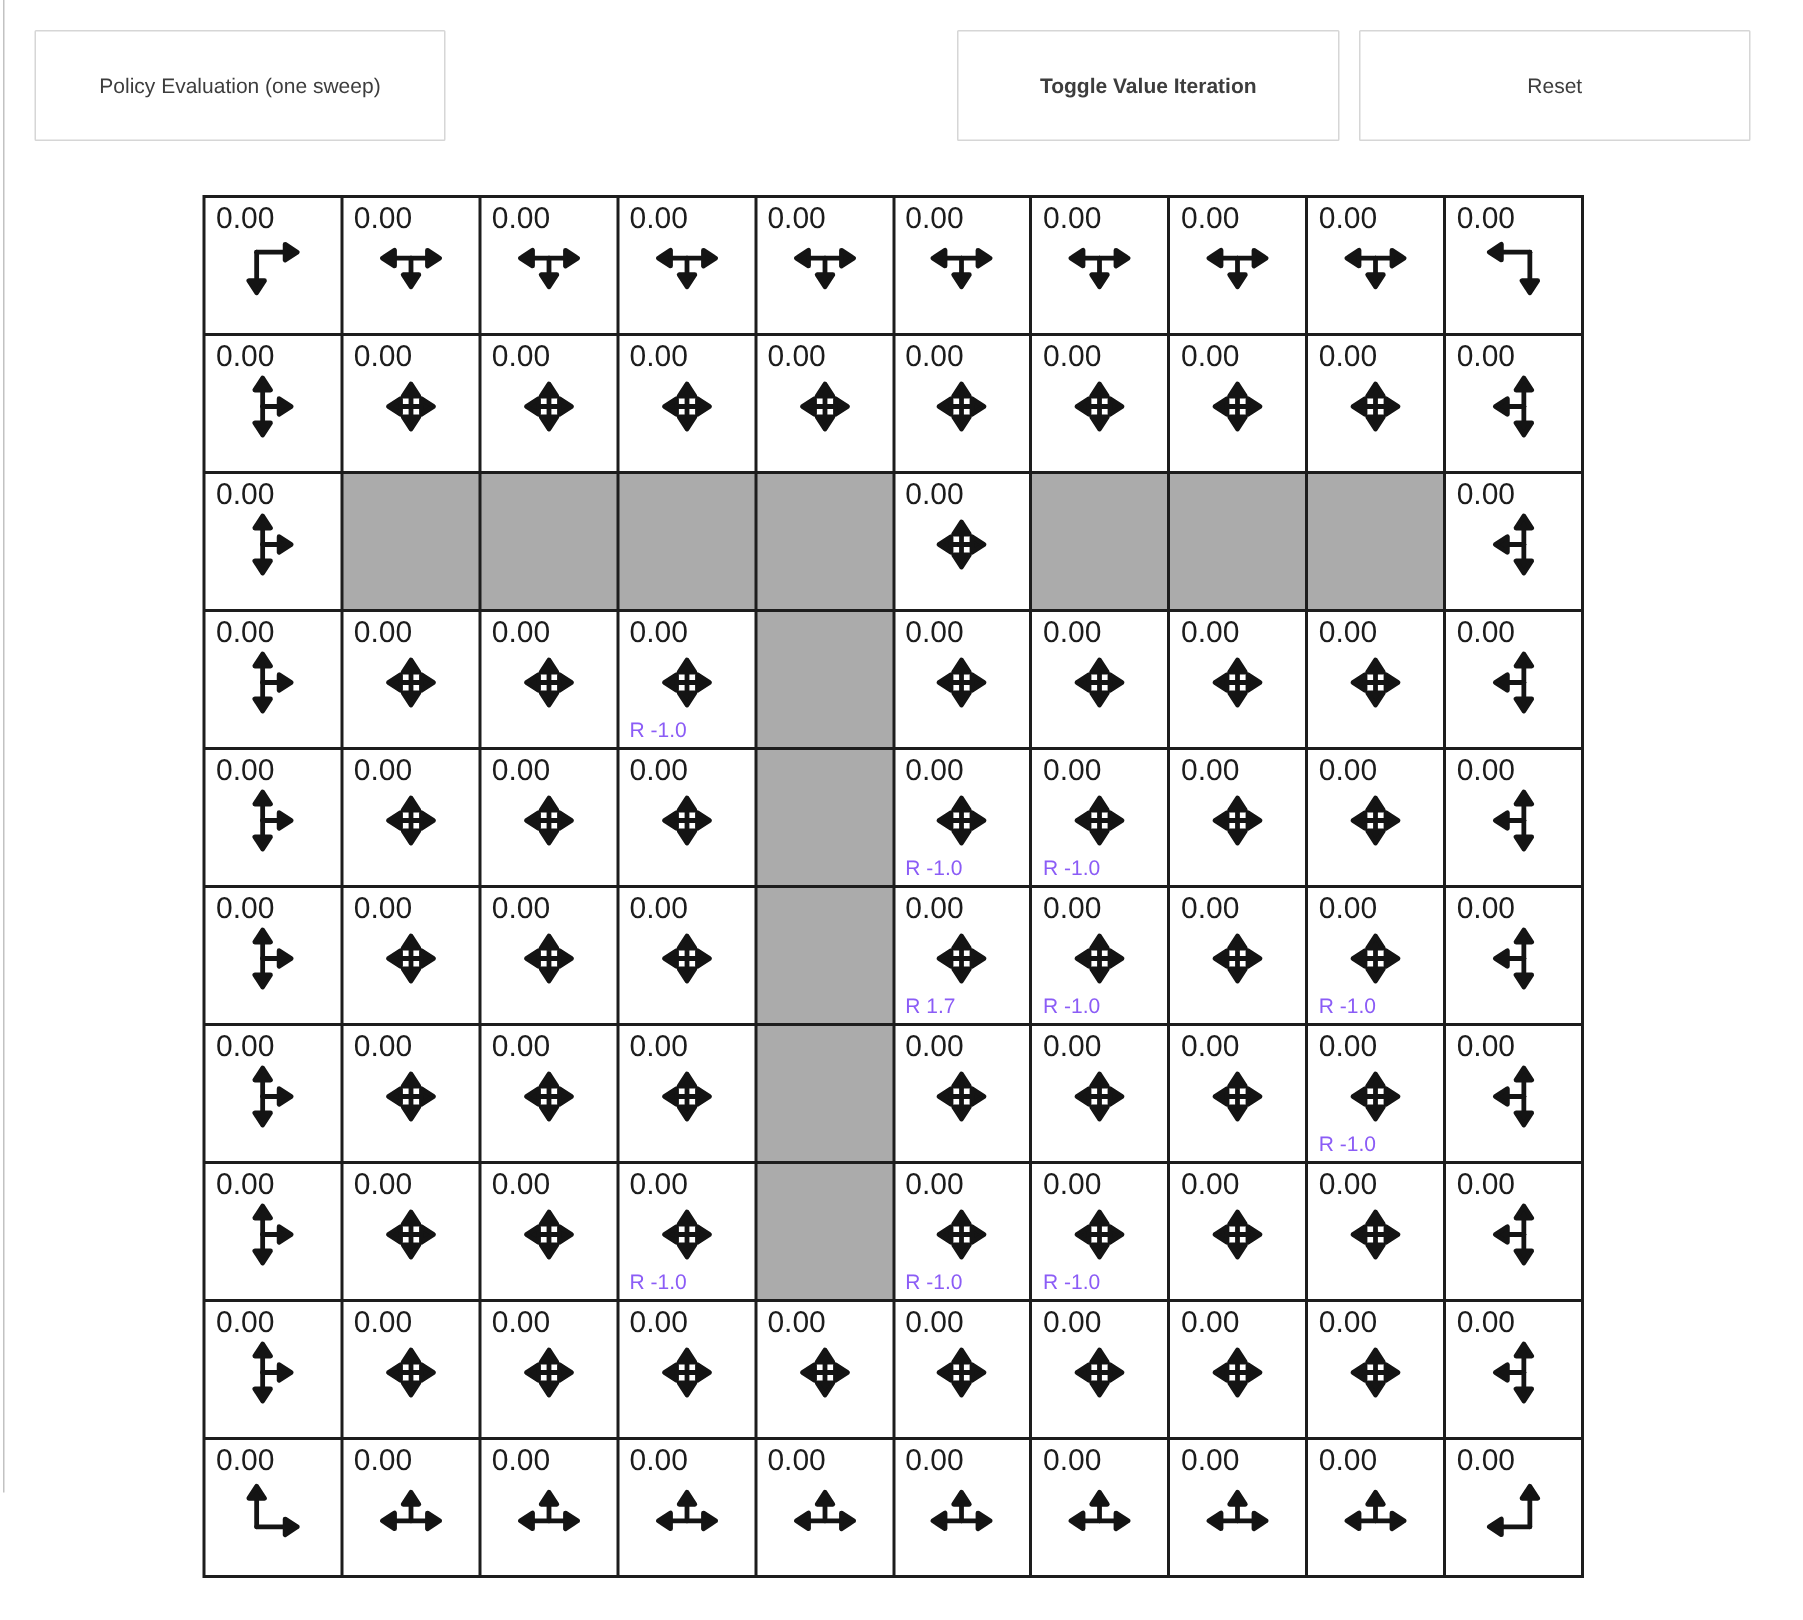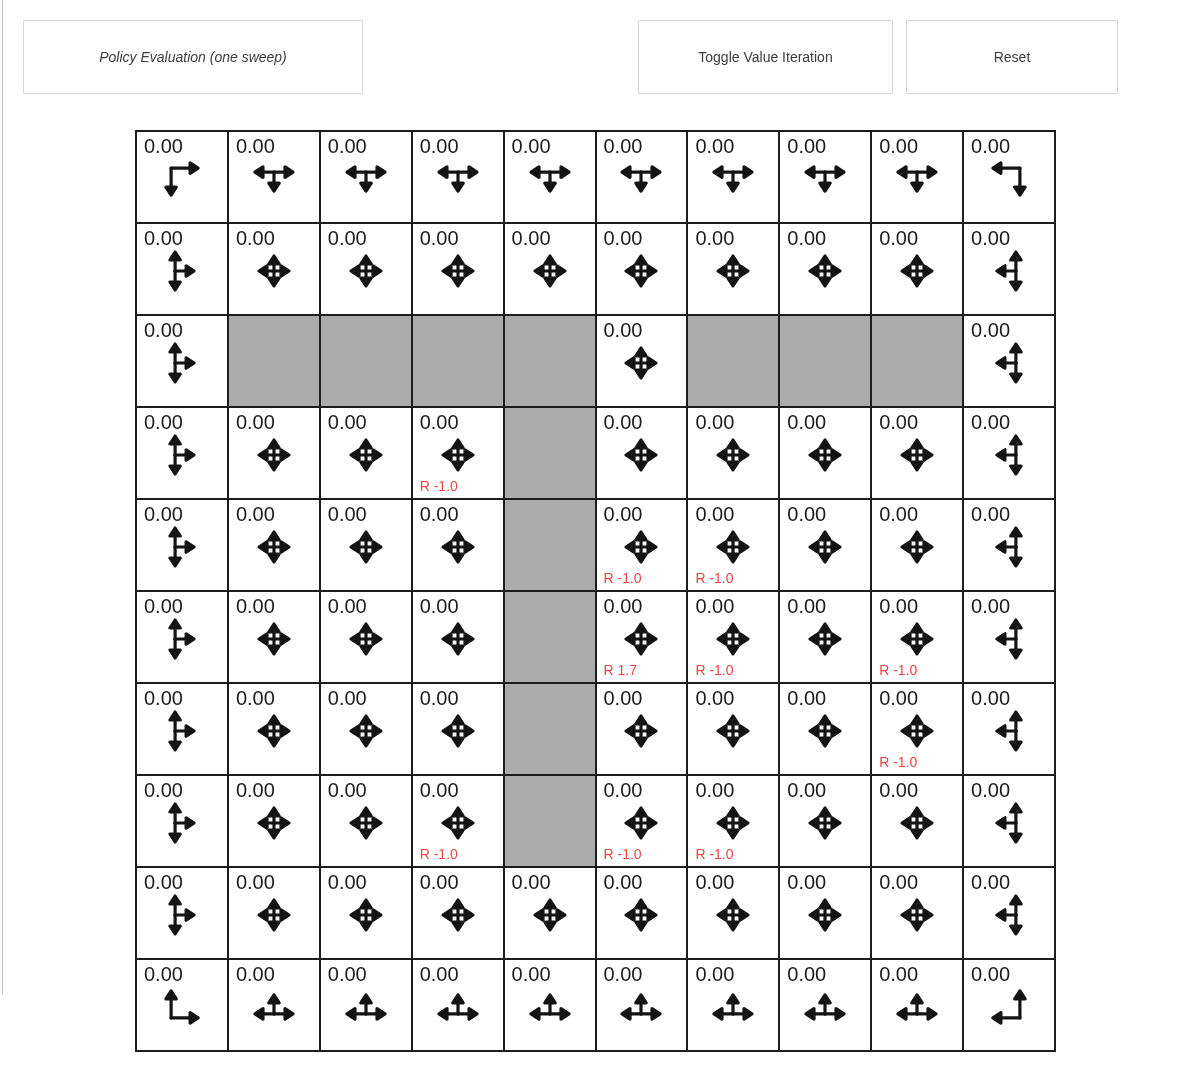--- a/index.html
+++ b/index.html
@@ -11,39 +11,39 @@
   .edge-line{position:absolute;left:2px;top:0;width:1px;height:995px;background:#8f8f8f;opacity:.55;}
 
   
   .toolbar{position:absolute;left:0;top:0;width:1202px;height:110px;}
   .tbtn{
     position:absolute;top:20px;height:74px;box-sizing:border-box;
     background:#ffffff;border:1px solid #d6d6d6;
     display:flex;align-items:center;justify-content:center;
     font-size:14px;color:#3d3d3d;cursor:pointer;border-radius:1px;
   }
-  .tbtn1{left:23px;width:340px;font-style:italic;}
+  .tbtn1{left:23px;width:274px;}
   .tbtn2{left:366px;width:269px;}
-  .tbtn3{left:638px;width:255px;}
-  .tbtn4{left:906px;width:212px;}
+  .tbtn3{left:638px;width:255px;font-weight:bold;}
+  .tbtn4{left:906px;width:261px;}
 
   
   .gridworld{
     position:absolute;left:135px;top:130px;width:921px;height:922px;
     box-sizing:border-box;display:grid;
     grid-template-columns:repeat(10,1fr);grid-template-rows:repeat(10,1fr);
     background:#1d1d1d;padding:2px;gap:2px;
   }
   .cell{position:relative;background:#ffffff;overflow:hidden;}
   .cell.wall{background:#ababab;}
   .val{
     position:absolute;top:3px;left:7px;font-size:20px;color:#1c1c1c;
     white-space:nowrap;
   }
-  .rew{position:absolute;left:7px;bottom:4px;font-size:14px;color:#ef4444;white-space:nowrap;}
+  .rew{position:absolute;left:7px;bottom:4px;font-size:14px;color:#8b5cf6;white-space:nowrap;}
   .cell svg{position:absolute;left:50%;top:19px;transform:translateX(-50%);}
 </style>
 </head>
 <body>
 
 <div class="edge-line"></div>
 
 <div class="toolbar">
   <div class="tbtn tbtn1">Policy Evaluation (one sweep)</div>
   <div class="tbtn tbtn3">Toggle Value Iteration</div>

